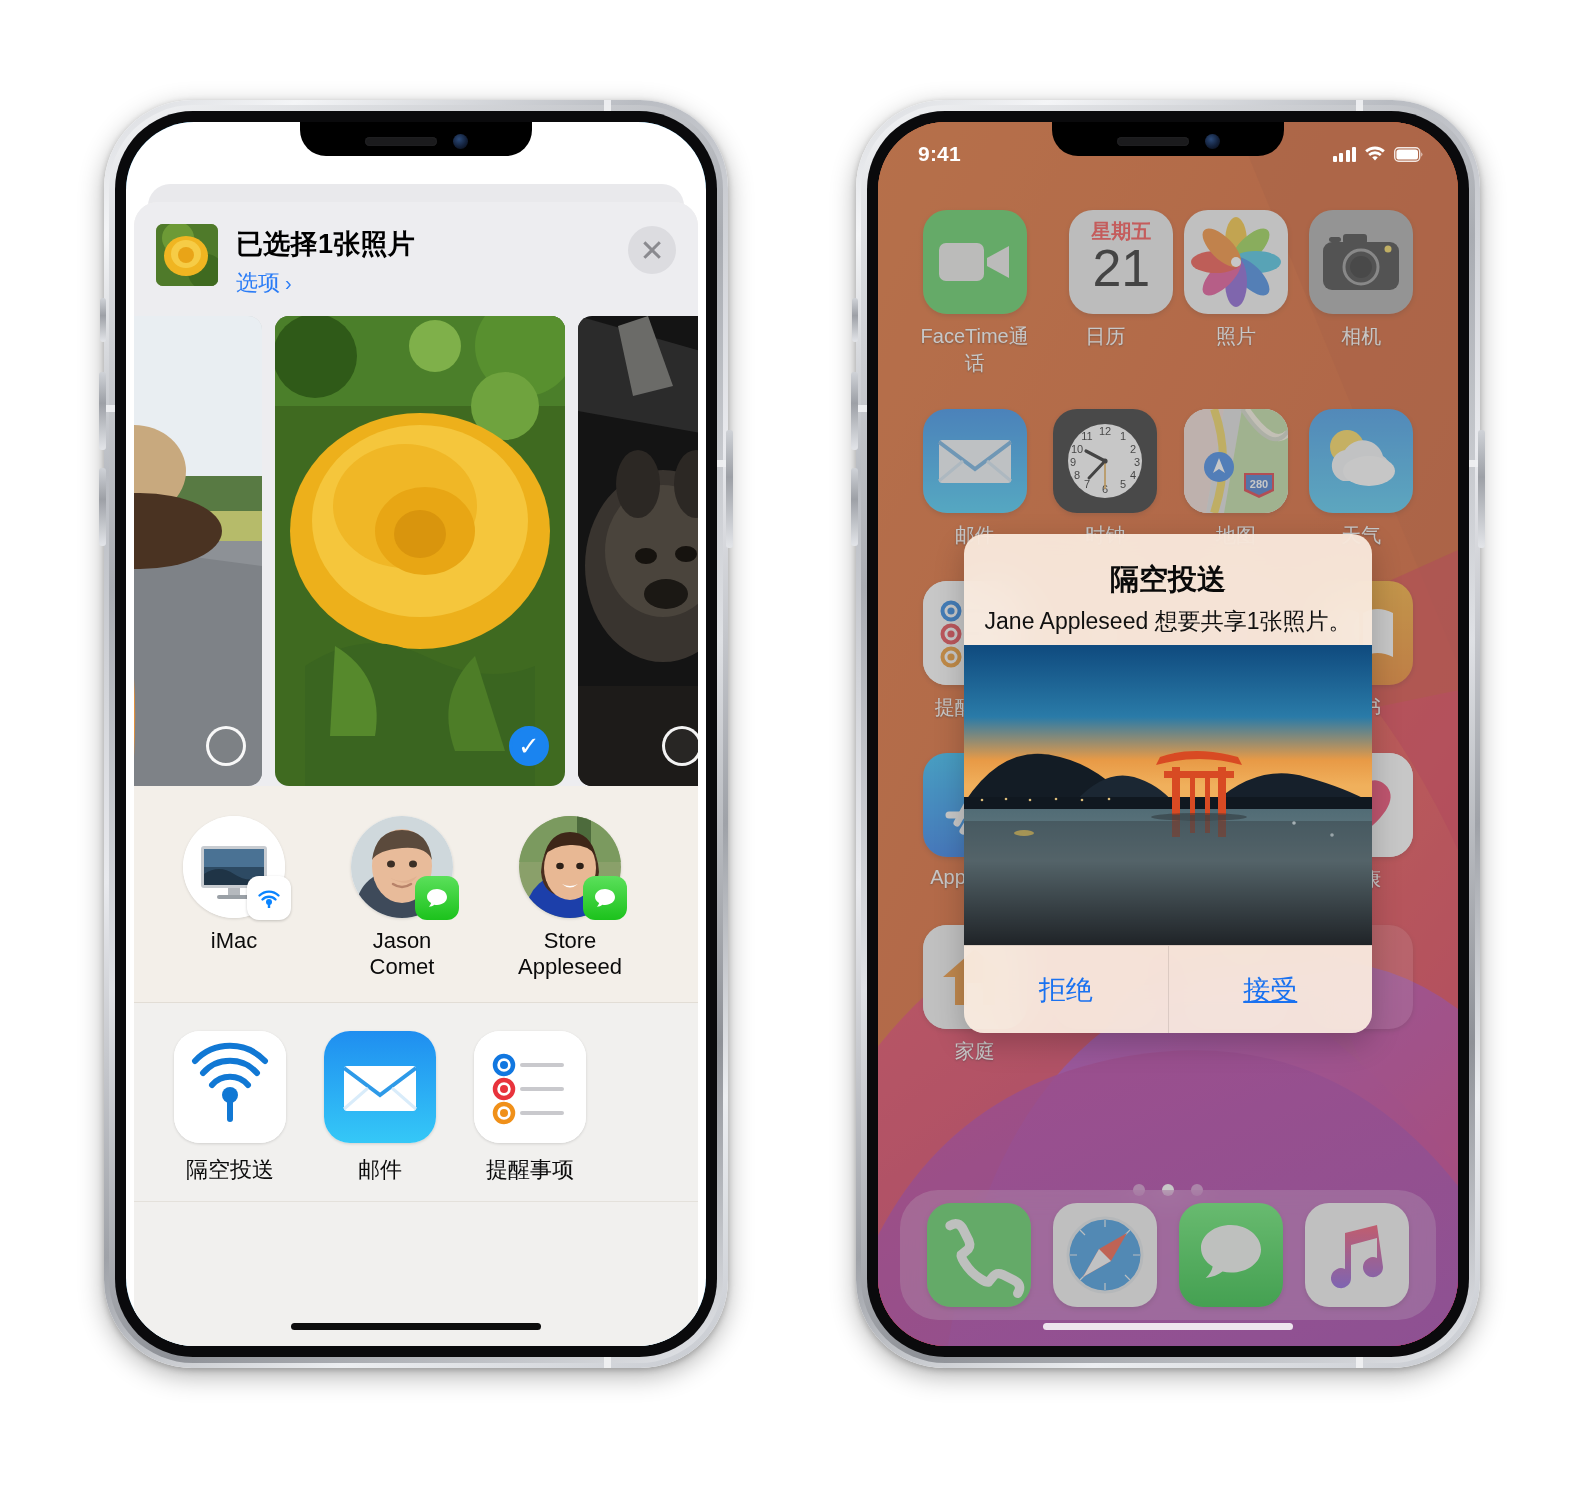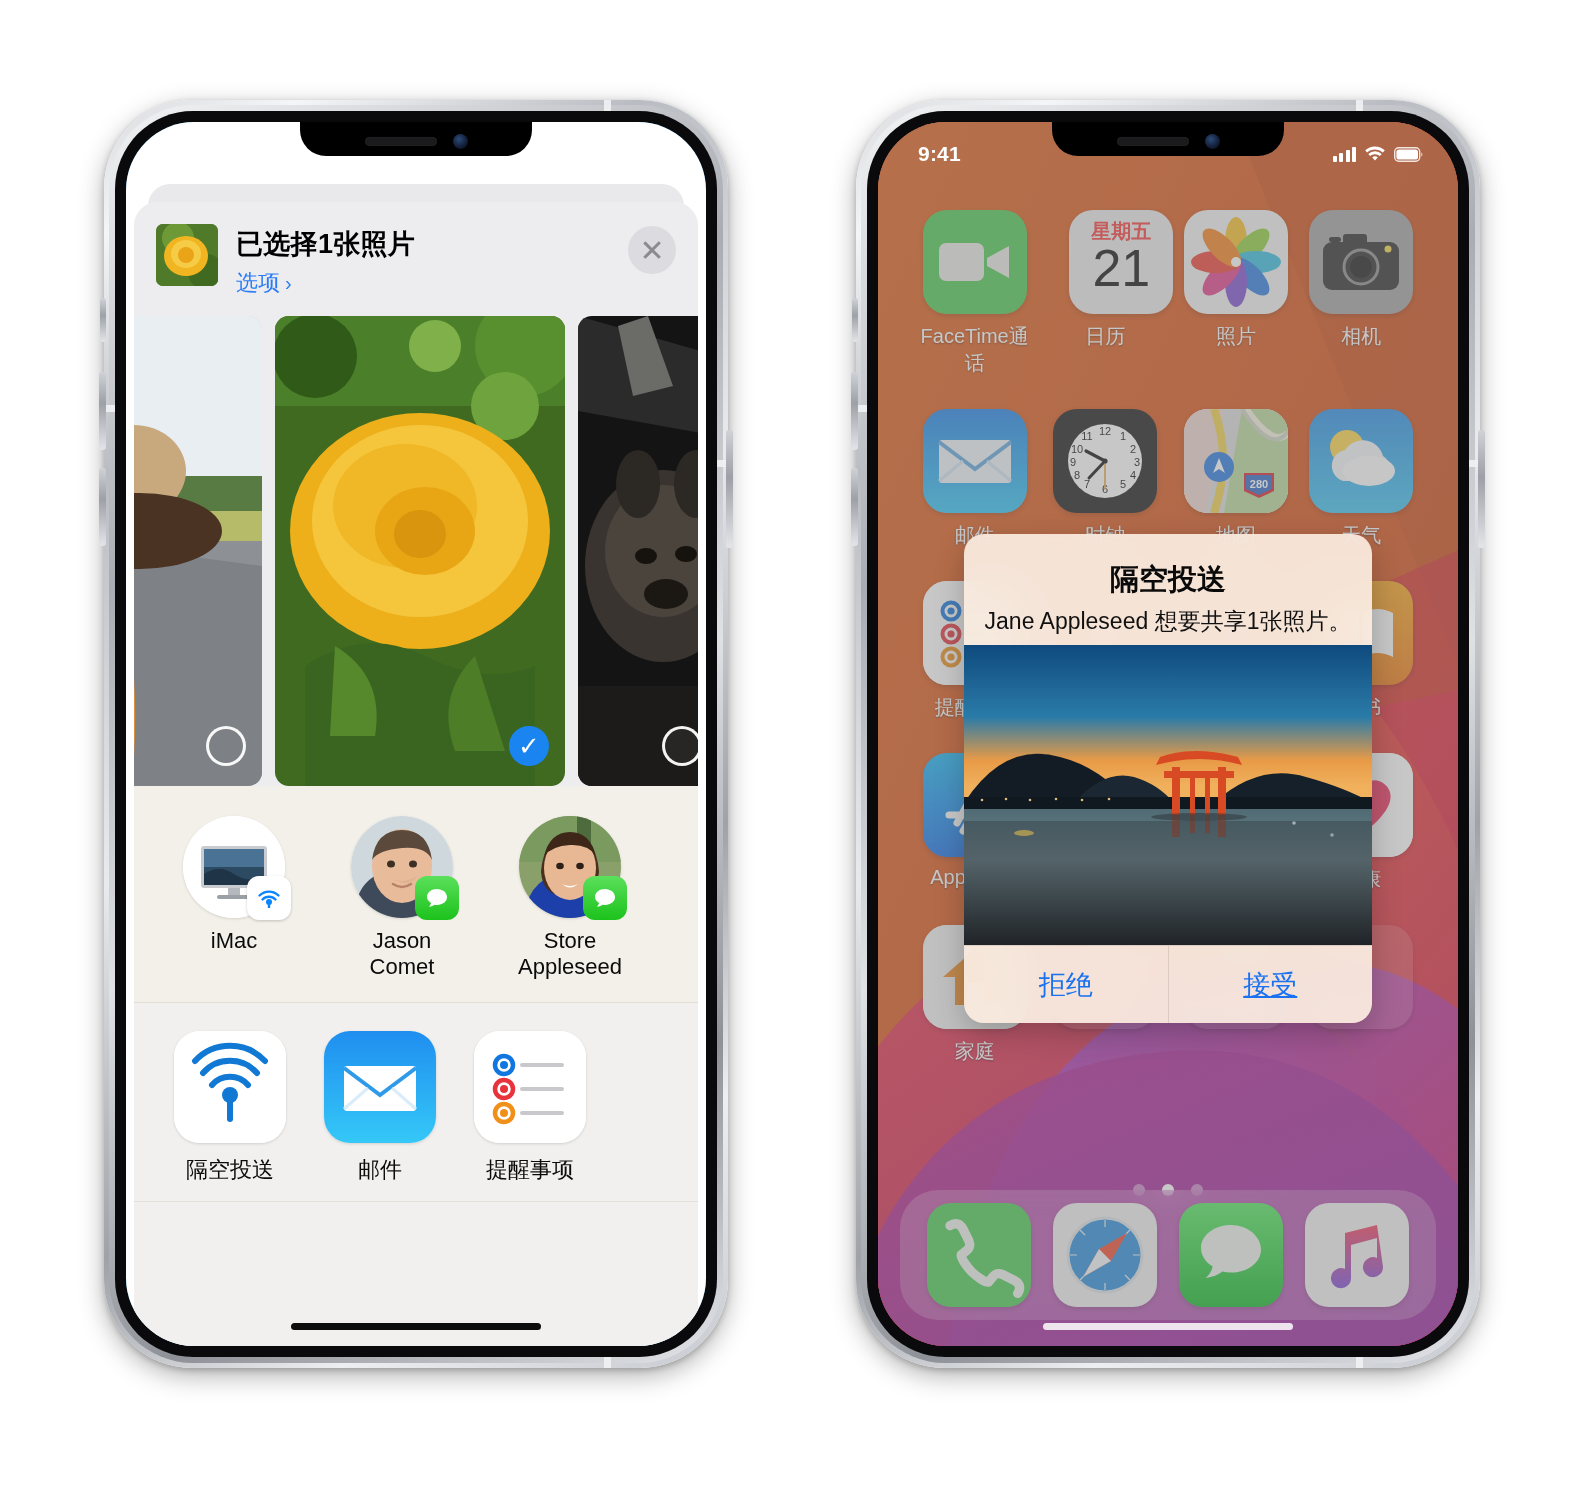--- a/index.html
+++ b/index.html
@@ -177,21 +177,21 @@
     position:absolute; z-index:30; left:50%; transform:translateX(-50%);
     top:412px; width:408px;
     background:rgba(250,236,224,.93);
     border-radius:20px; overflow:hidden;
     box-shadow:0 10px 30px rgba(0,0,0,.22);
     backdrop-filter:blur(22px);
   }
   .alert-title { text-align:center; font-size:29px; font-weight:bold; color:#0a0a0a; padding:26px 20px 6px; }
   .alert-msg { text-align:center; font-size:23px; color:#111; padding:0 18px 8px; }
   .alert-img { height:300px; background:#0b1f33; position:relative; overflow:hidden; }
-  .alert-btns { display:flex; height:78px; border-top:1px solid rgba(0,0,0,.10); }
+  .alert-btns { display:flex; height:88px; border-top:1px solid rgba(0,0,0,.10); }
   .alert-btn { flex:1; display:flex; align-items:center; justify-content:center;
     font-size:27px; color:#1a72f0; }
   .alert-btn + .alert-btn { border-left:1px solid rgba(0,0,0,.10);text-decoration:underline; }
   .dim-overlay { position:absolute; inset:0; background:rgba(130,130,130,.45); z-index:20; }
 </style>
 </head>
 <body>
 
 <div class="stage">
 

